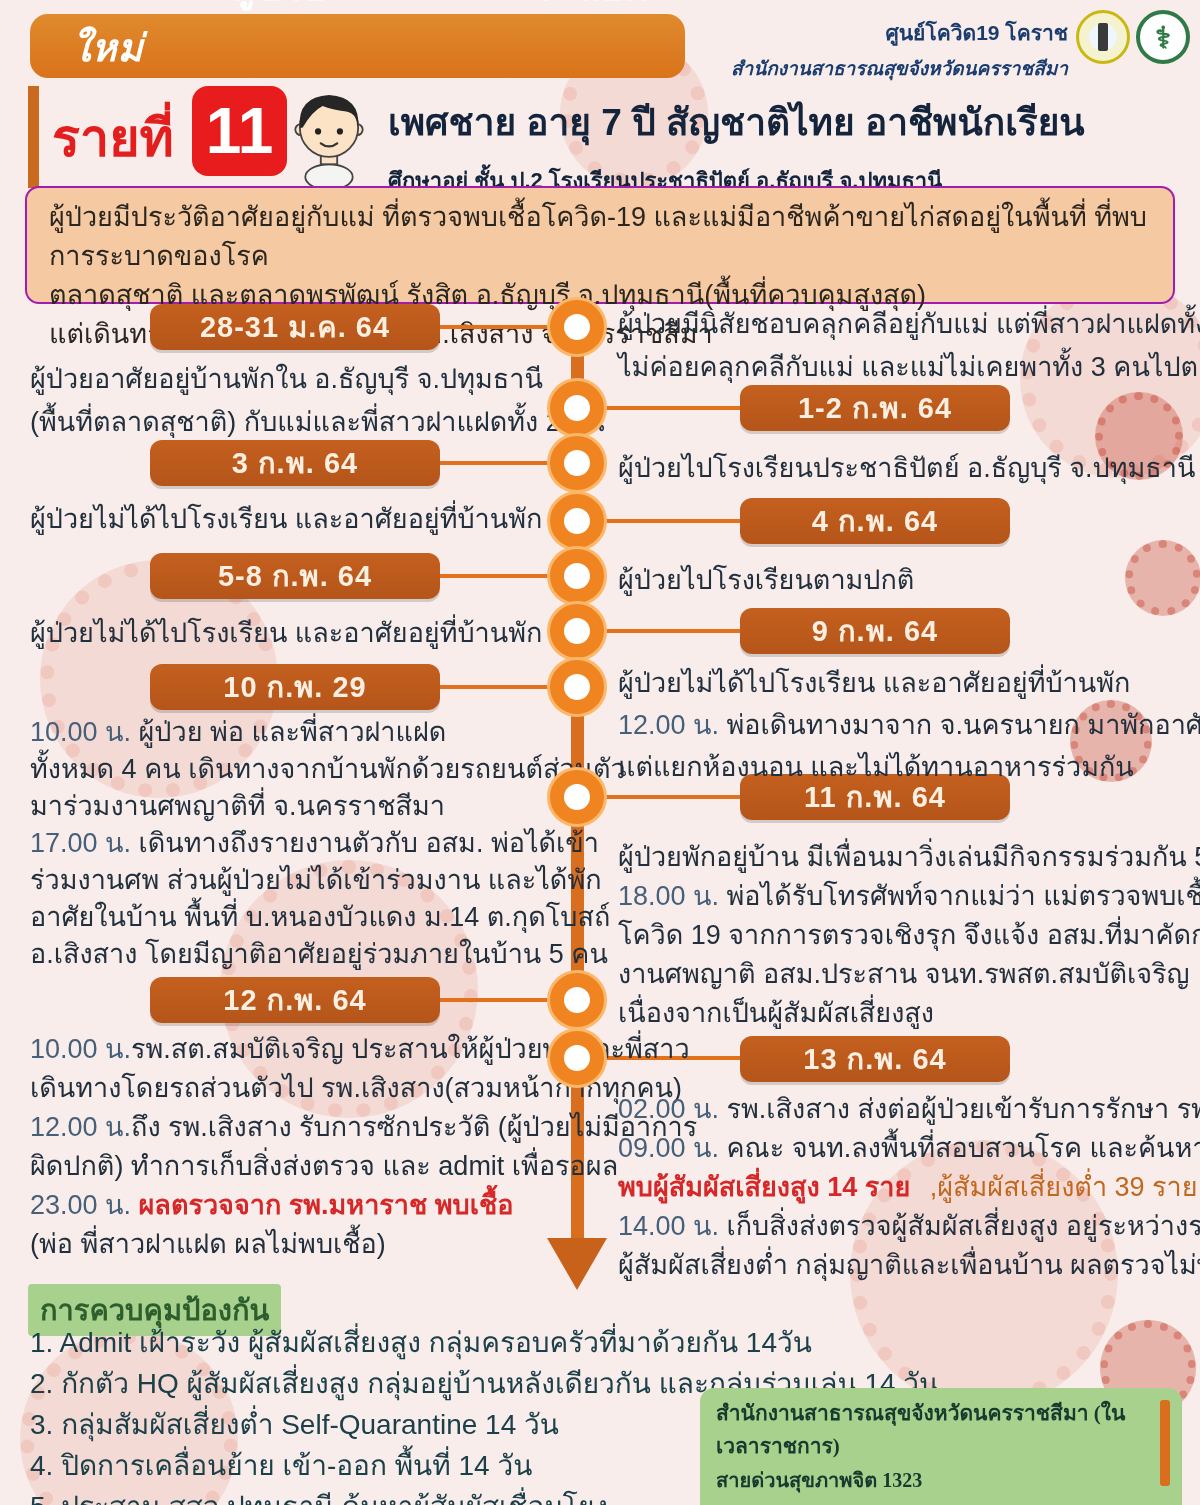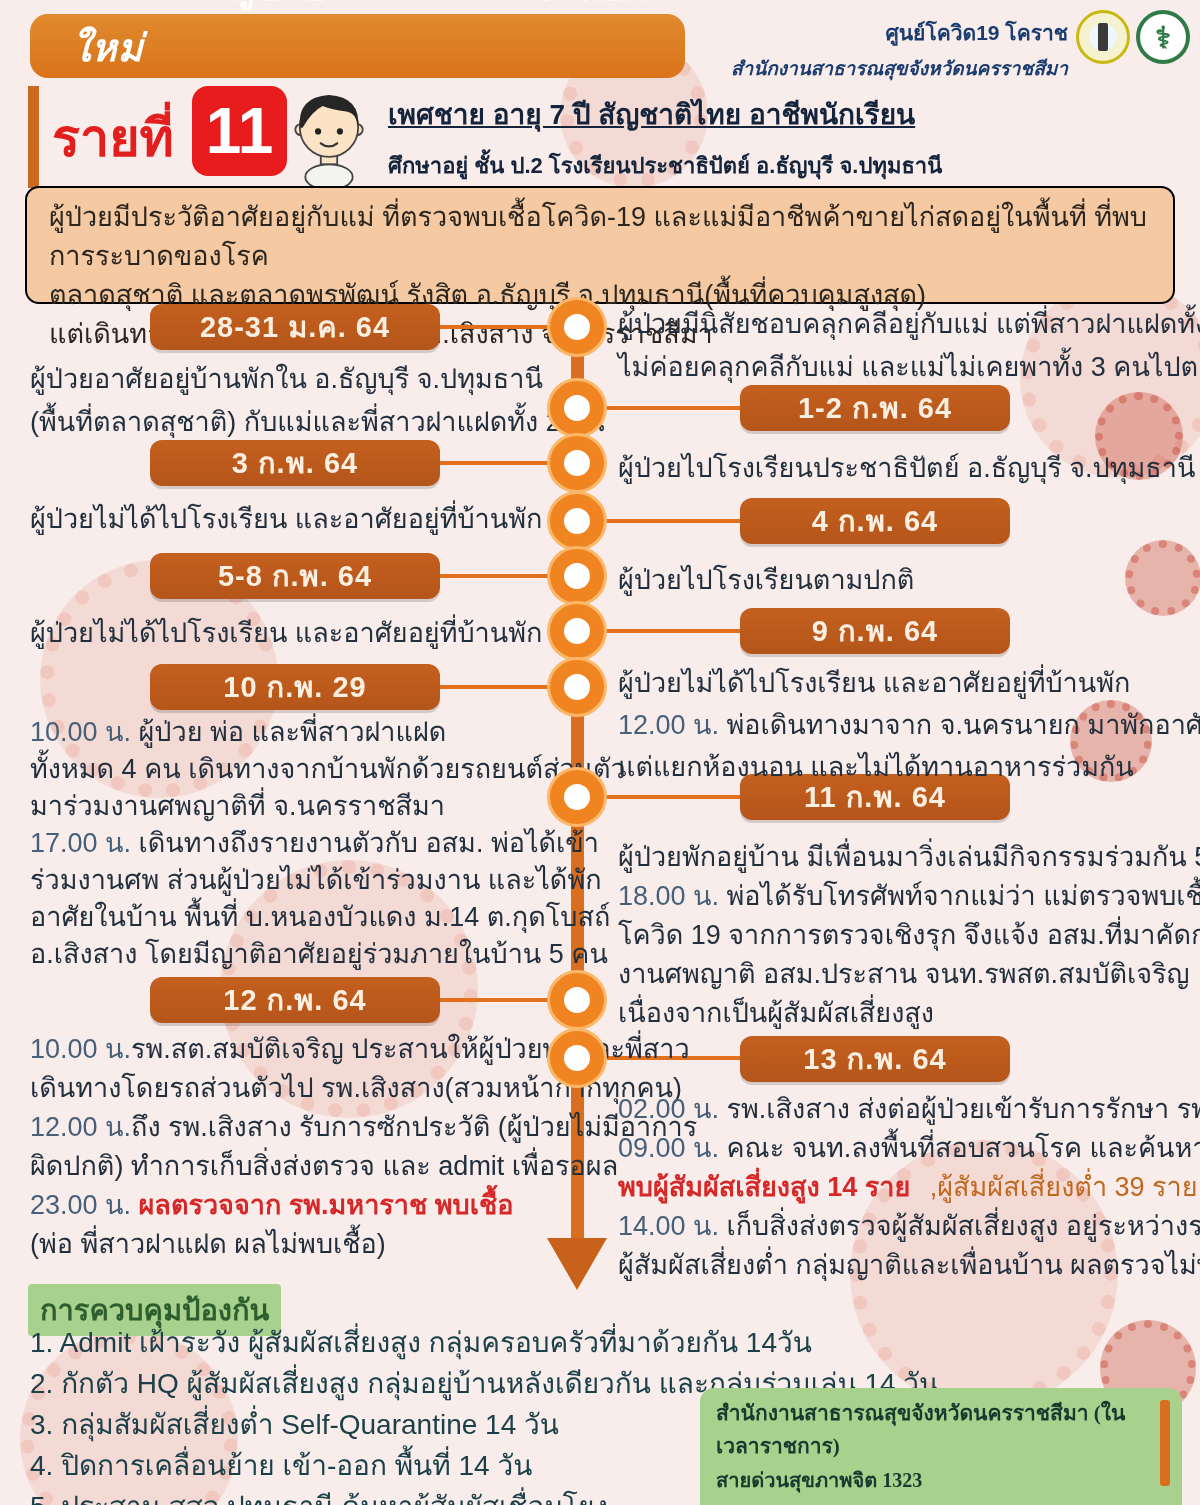--- a/index.html
+++ b/index.html
@@ -20,24 +20,24 @@
   .seal-korat{right:70px;border:3px solid #c9b80f;background:radial-gradient(#eef6ff 0 40%,#f5f2cf 41% 100%);display:flex;align-items:center;justify-content:center;}
   .seal-korat .monu{width:10px;height:28px;background:#3a3a3a;border-radius:2px;}
   .seal-moph{right:10px;border:4px solid #2f7a46;background:#fff;display:flex;align-items:center;justify-content:center;color:#2f7a46;font-size:30px;font-weight:bold;}
   
   .left-bar{position:absolute;left:28px;top:86px;width:11px;height:102px;background:#c96a1e;}
   .case-label{position:absolute;left:52px;top:96px;font-size:52px;font-weight:bold;color:#e31e1e;}
   .case-num{position:absolute;left:192px;top:86px;width:95px;height:90px;background:#e81c1c;border-radius:16px;
     display:flex;align-items:center;justify-content:center;color:#fff;font-size:64px;font-weight:bold;}
   .avatar{position:absolute;left:288px;top:84px;width:82px;height:104px;}
   .case-info{position:absolute;left:388px;top:92px;color:#14243c;font-weight:bold;}
-  .case-info .l1{font-size:28px;text-decoration:underline;}
+  .case-info .l1{font-size:37px;}
   .case-info .l2{font-size:22px;margin-top:12px;}
   
-  .intro{position:absolute;left:25px;top:186px;width:1150px;height:118px;background:#f5c9a2;border:2px solid #000000;
+  .intro{position:absolute;left:25px;top:186px;width:1150px;height:118px;background:#f5c9a2;border:2px solid #a21caf;
     border-radius:14px;box-sizing:border-box;padding:10px 22px;color:#2b2620;font-size:27px;line-height:39px;}
   
   .spine{position:absolute;left:571px;top:324px;width:13px;height:918px;background:#d96e1e;}
   .arrow{position:absolute;left:547px;top:1238px;width:0;height:0;border-left:30px solid transparent;border-right:30px solid transparent;border-top:52px solid #c8621a;}
   .node{position:absolute;left:547px;width:54px;height:54px;border-radius:50%;background:#f08420;border:3px solid #fbb76a;
     box-sizing:content-box;display:flex;align-items:center;justify-content:center;z-index:3;}
   .node .in{width:26px;height:26px;border-radius:50%;background:#fff;}
   .conn{position:absolute;height:4px;background:#e2711d;z-index:1;}
   .date-badge{position:absolute;height:46px;border-radius:12px;background:linear-gradient(#c4601f,#b5551a);
     color:#fbefe2;font-size:29px;font-weight:bold;display:flex;align-items:center;justify-content:center;

